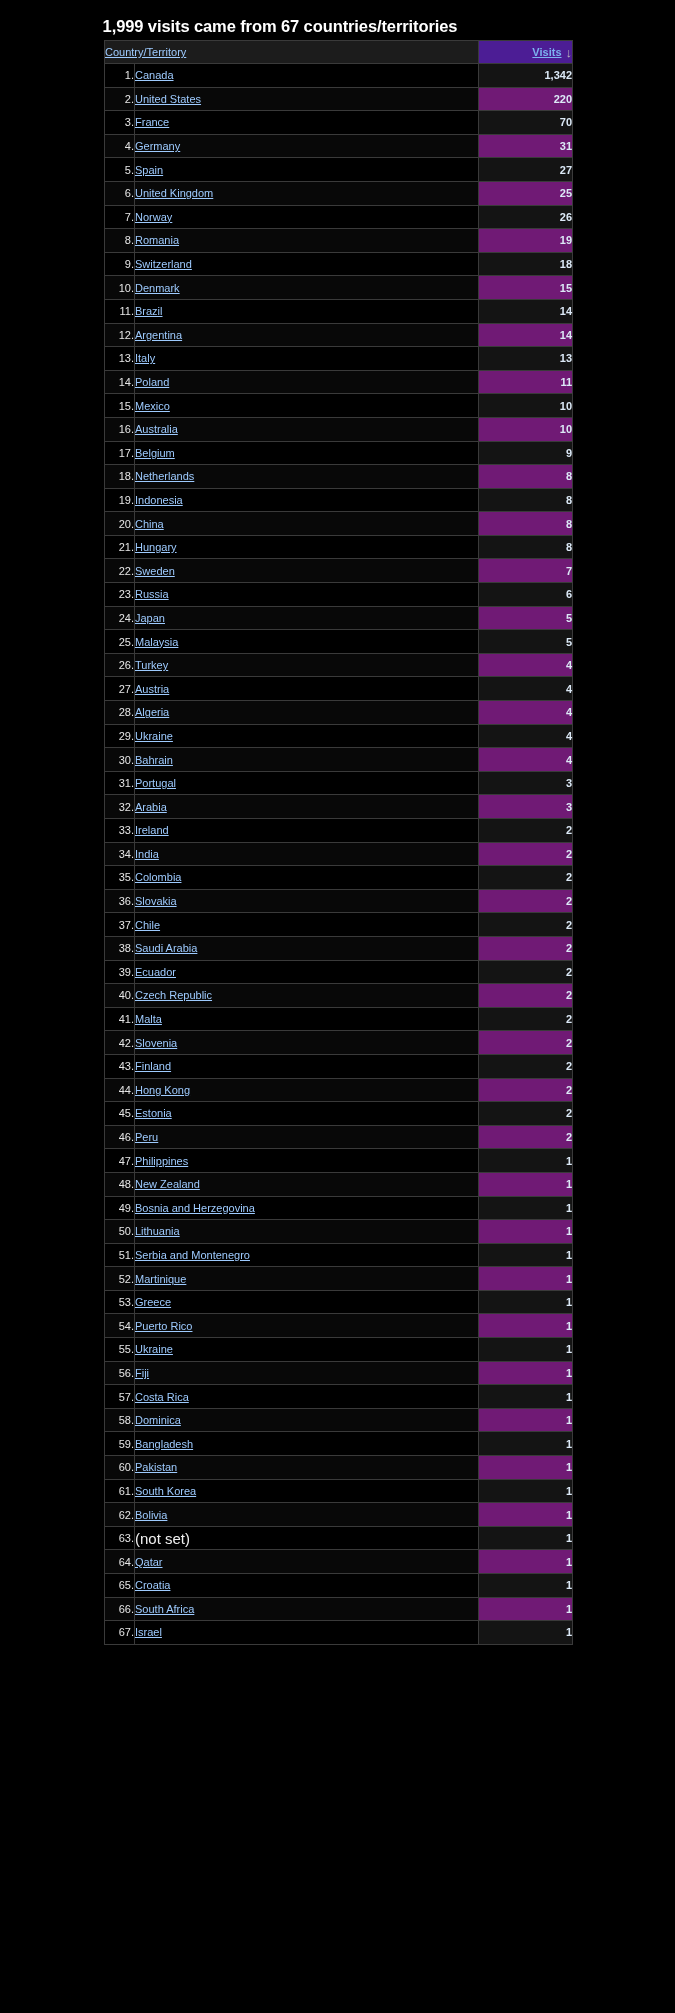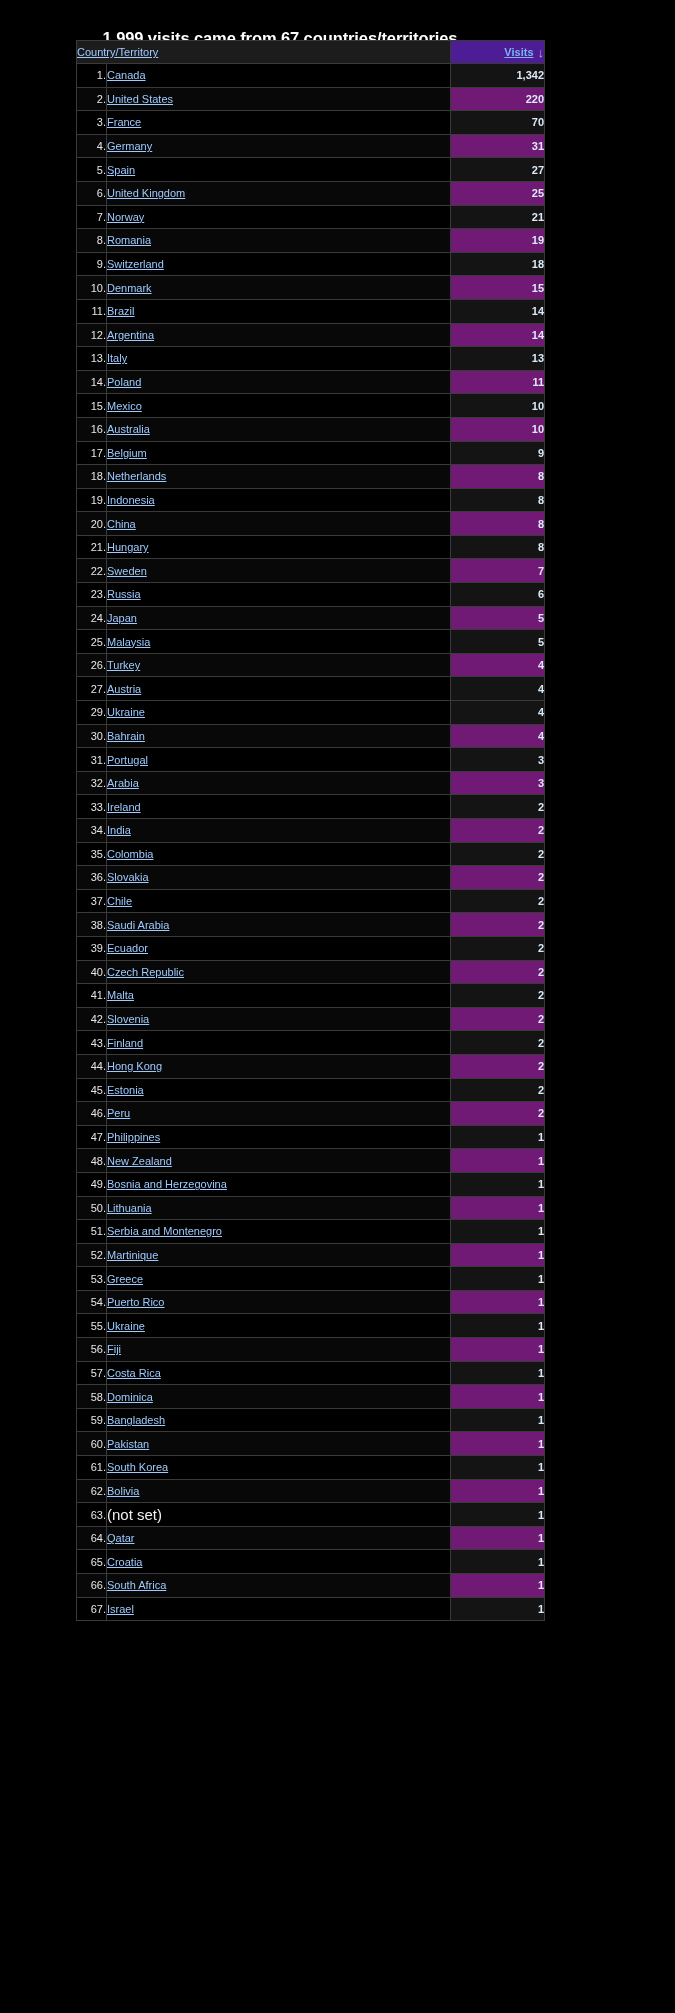--- a/index.html
+++ b/index.html
@@ -16,32 +16,32 @@
   }
   .page {
     position: relative;
     width: 675px;
     height: 2013px;
     background: #000000;
   }
   .report-title {
     position: absolute;
     left: 0;
-    top: 28px;
+    top: 16px;
     width: 560px;
     text-align: center;
     font-size: 16.5px;
     font-weight: bold;
     color: #ffffff;
     letter-spacing: -0.1px;
     line-height: 20px;
   }
   .table-wrap {
     position: absolute;
-    left: 76px;
+    left: 104px;
     top: 40px;
     width: 412px;
   }
   table.report {
     border-collapse: collapse;
     width: 468px;
     table-layout: fixed;
     font-size: 11px;
   }
   table.report th, table.report td {
@@ -176,21 +176,21 @@
             <td class="cell-val">27</td>
           </tr>
           <tr class="row-even">
             <td class="cell-idx">6.</td>
             <td class="cell-dim"><span class="dim-link">United Kingdom</span></td>
             <td class="cell-val">25</td>
           </tr>
           <tr class="row-odd">
             <td class="cell-idx">7.</td>
             <td class="cell-dim"><span class="dim-link">Norway</span></td>
-            <td class="cell-val">21</td>
+            <td class="cell-val">26</td>
           </tr>
           <tr class="row-even">
             <td class="cell-idx">8.</td>
             <td class="cell-dim"><span class="dim-link">Romania</span></td>
             <td class="cell-val">19</td>
           </tr>
           <tr class="row-odd">
             <td class="cell-idx">9.</td>
             <td class="cell-dim"><span class="dim-link">Switzerland</span></td>
             <td class="cell-val">18</td>
@@ -278,20 +278,25 @@
           <tr class="row-even">
             <td class="cell-idx">26.</td>
             <td class="cell-dim"><span class="dim-link">Turkey</span></td>
             <td class="cell-val">4</td>
           </tr>
           <tr class="row-odd">
             <td class="cell-idx">27.</td>
             <td class="cell-dim"><span class="dim-link">Austria</span></td>
             <td class="cell-val">4</td>
           </tr>
+          <tr class="row-even">
+            <td class="cell-idx">28.</td>
+            <td class="cell-dim"><span class="dim-link">Algeria</span></td>
+            <td class="cell-val">4</td>
+          </tr>
           <tr class="row-odd">
             <td class="cell-idx">29.</td>
             <td class="cell-dim"><span class="dim-link">Ukraine</span></td>
             <td class="cell-val">4</td>
           </tr>
           <tr class="row-even">
             <td class="cell-idx">30.</td>
             <td class="cell-dim"><span class="dim-link">Bahrain</span></td>
             <td class="cell-val">4</td>
           </tr>

